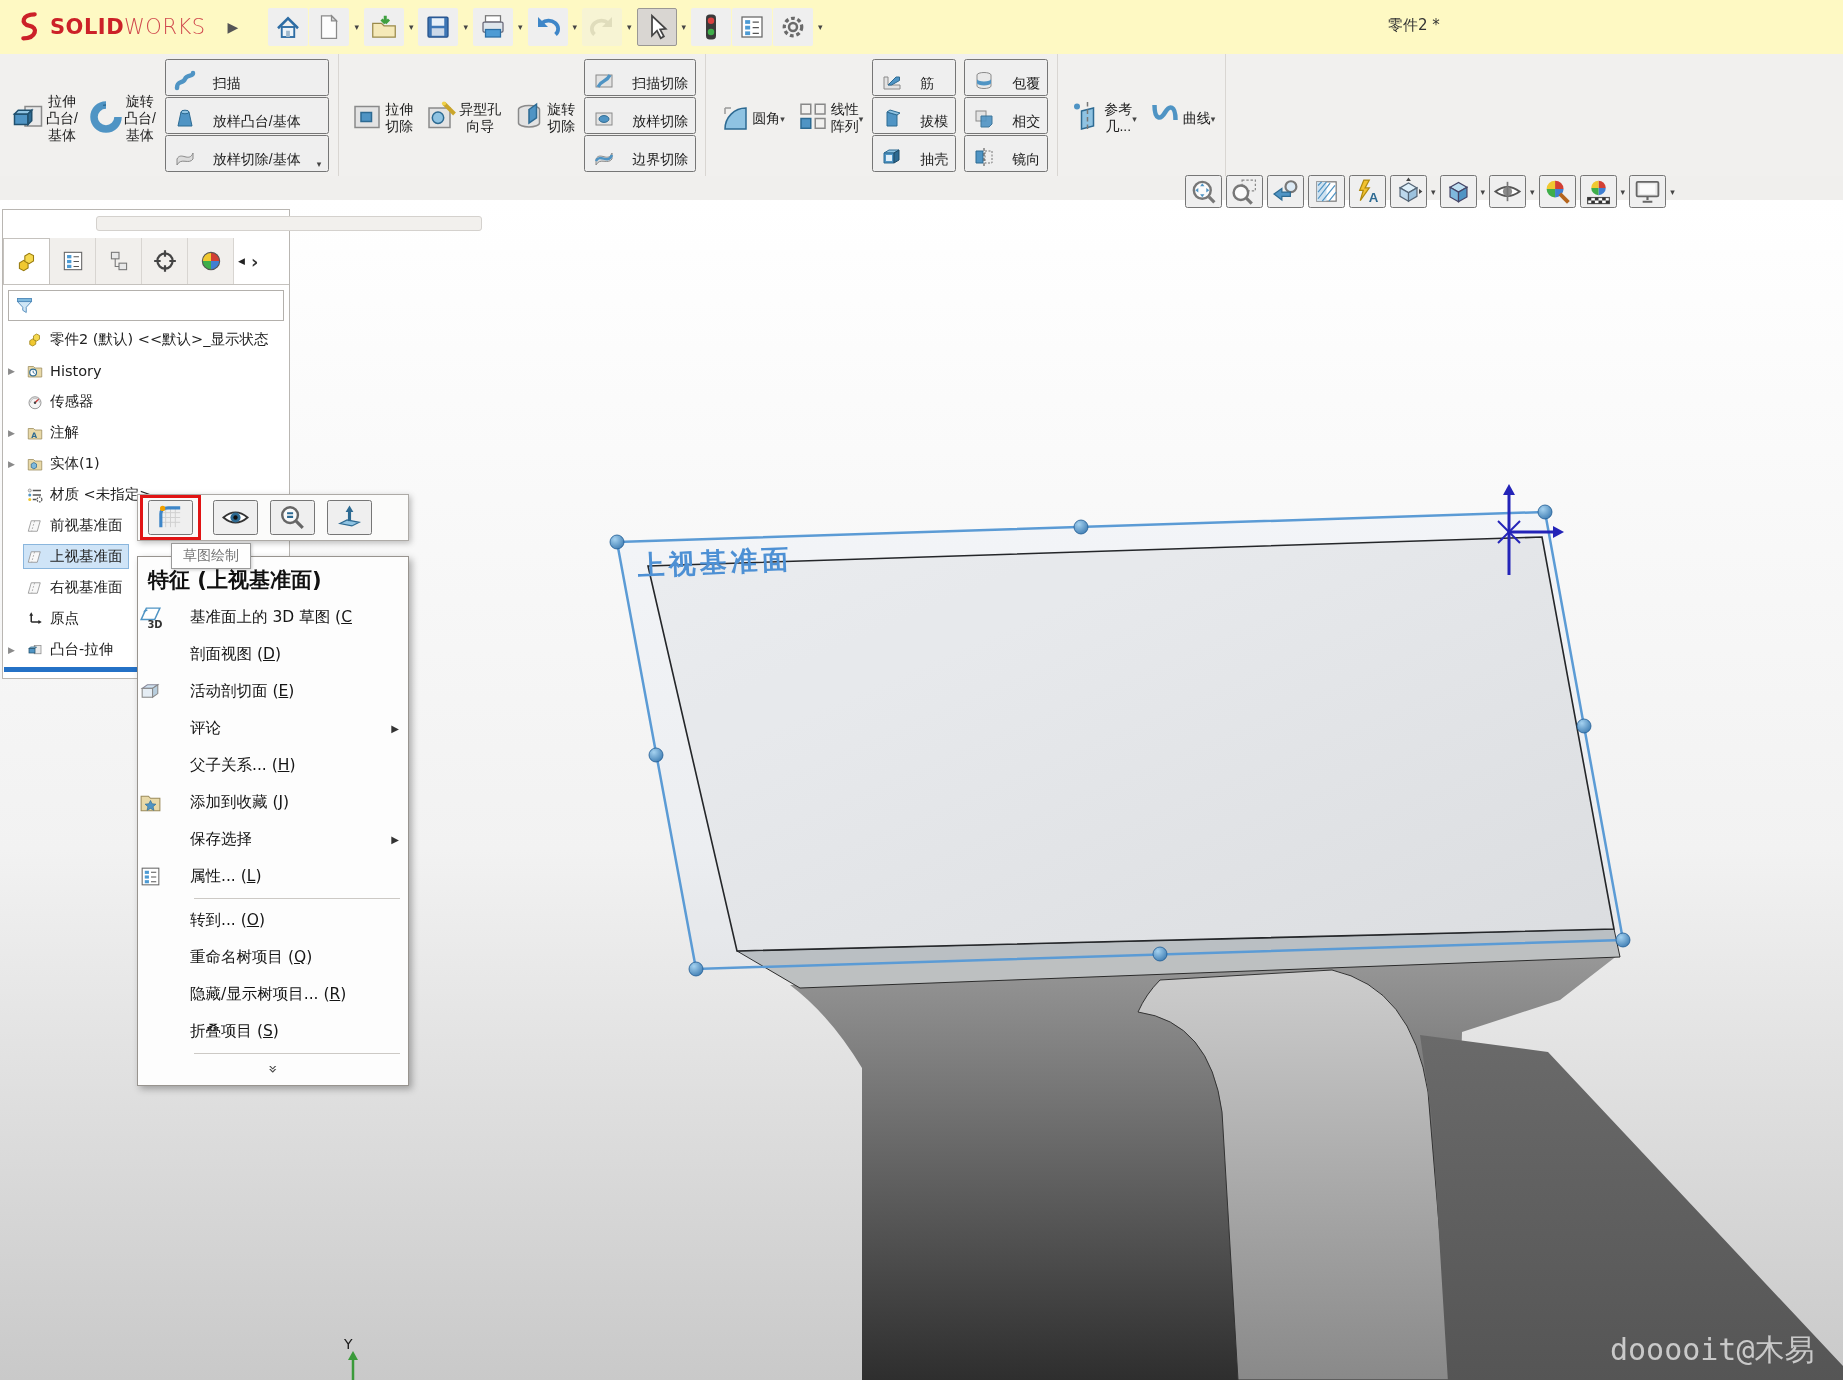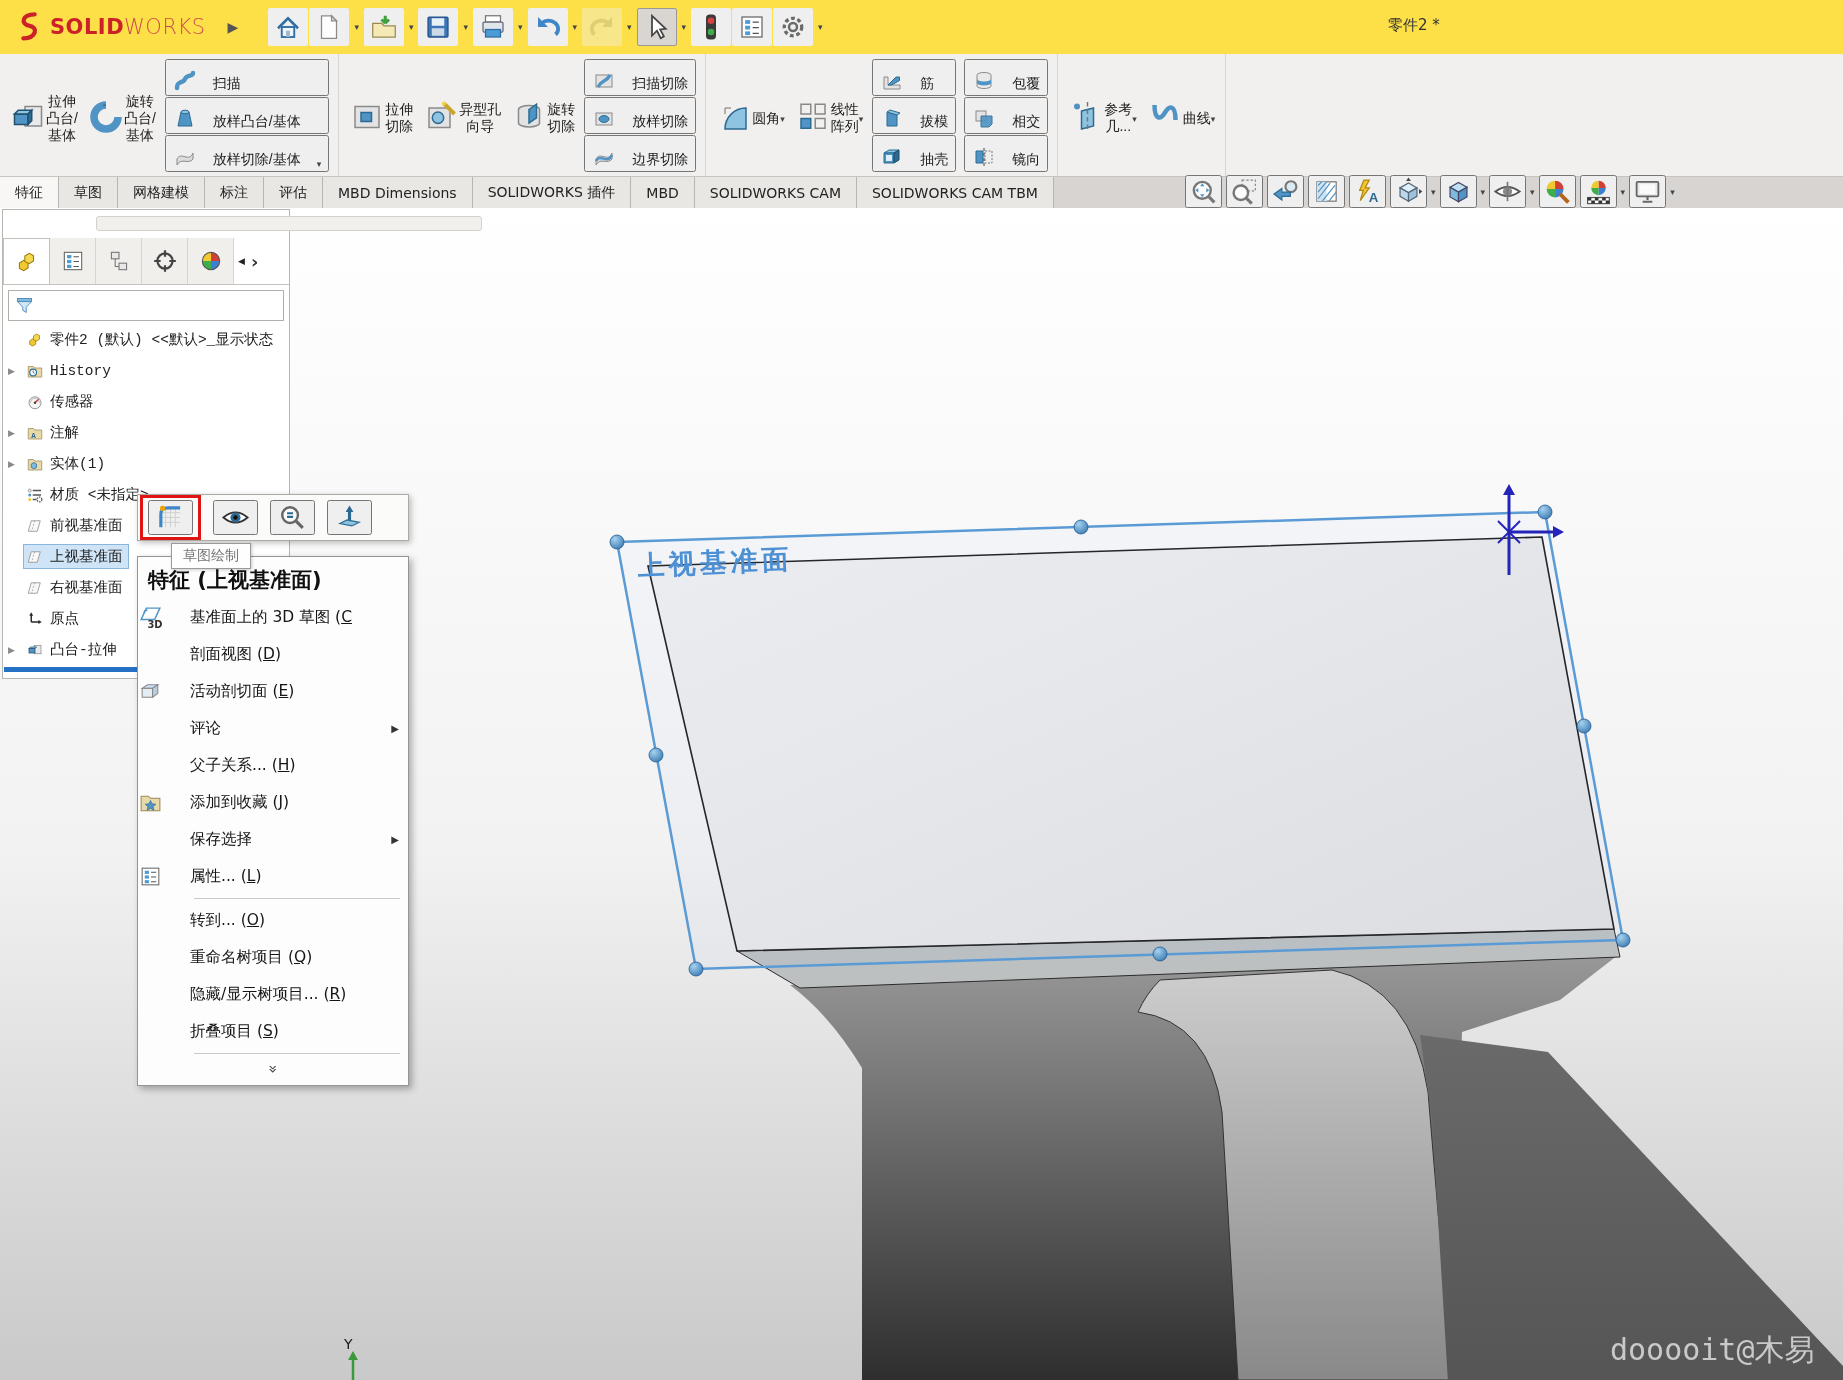--- a/index.html
+++ b/index.html
@@ -2,21 +2,21 @@
 <html><head>
 <meta charset="utf-8">
 <style>
   html,body{margin:0;padding:0;background:#777;}
   #app{position:relative;width:1843px;height:1380px;background:#f0efed;overflow:hidden;
        font-family:"DejaVu Sans","Liberation Sans",sans-serif;color:#222;}
   .icon{display:inline-flex;align-items:center;justify-content:center;}
   .icon svg{display:block;}
 
   
-  #topbar{position:absolute;left:0;top:0;right:0;height:54px;background:#fde047;
+  #topbar{position:absolute;left:0;top:0;right:0;height:54px;background:#fef9c3;
           border-bottom:1px solid #d5d2cf;display:flex;align-items:center;z-index:2;}
   #brand{display:flex;align-items:center;margin-left:12px;}
   #brand-solid{font-size:21px;font-weight:bold;color:#cc2128;letter-spacing:.5px;margin-left:4px;}
   #brand-works{font-size:21px;font-weight:300;color:#d0494e;letter-spacing:.5px;}
   #flyout{margin-left:22px;color:#555;font-size:14px;}
   #quickbar{display:flex;align-items:center;margin-left:30px;gap:1px;}
   .qb-btn{display:flex;align-items:center;padding:3px 4px;border:1px solid transparent;border-radius:2px;}
   .qb-btn .icon svg{width:30px;height:30px;}
   .qb-btn.pressed{background:#d9d6d2;border:1px solid #9a9894;}
   .qb-btn.disabled{opacity:.4;}
@@ -66,21 +66,21 @@
   .p-tab .icon svg{width:26px;height:26px;}
   #p-tab-arrows{display:flex;align-items:center;margin-left:4px;gap:6px;}
   #p-back{font-size:9px;color:#222;}
   #p-expand{font-size:18px;font-weight:bold;color:#333;}
   #filter-row{margin:5px 5px 0 5px;height:29px;border:1px solid #b3b0ac;background:#fff;
               display:flex;align-items:center;padding-left:5px;}
   #filter-row .icon svg{width:21px;height:21px;}
   #tree{margin-top:3px;font-size:14.5px;white-space:nowrap;}
   .t-row{display:flex;align-items:center;height:31px;padding-left:5px;}
   .t-exp{width:15px;font-size:9px;color:#8a8a8a;flex:none;}
-  .row-inner{display:inline-flex;align-items:center;padding:2px 5px 2px 2px;border:1px solid transparent;font-family:Liberation Mono, monospace;}
+  .row-inner{display:inline-flex;align-items:center;padding:2px 5px 2px 2px;border:1px solid transparent;}
   .t-row .icon svg{width:18px;height:18px;margin-right:6px;}
   .t-row.selected .row-inner{background:#cfe4f7;border:1px solid #8ab6dd;}
   #rollback{position:absolute;left:1px;right:3px;top:457px;height:5px;background:#2471c6;}
 
   
   #ctx-toolbar{position:absolute;left:137px;top:494px;width:272px;height:47px;background:#fbfbfa;
                border:1px solid #adaaa6;box-shadow:2px 2px 6px rgba(0,0,0,.25);display:flex;
                align-items:center;gap:12px;padding-left:2px;z-index:6;box-sizing:border-box;}
   .ct-btn{display:flex;align-items:center;}
   .ct-btn .icon svg{width:29px;height:29px;}
@@ -515,32 +515,20 @@
             <svg viewBox="0 0 24 24">
               <path d="M5 4 C5 14 9 14 12 9 C15 4 19 4 19 14" fill="none" stroke="#4f94c4" stroke-width="3"></path>
             </svg>
           </span>
           <div class="lbl">曲线</div>
           <span class="caret caret-below">▾</span>
         </button>
       </div>
     </div>
 
-  <div id="tabrow">
-      <div class="tab active">特征</div>
-      <div class="tab">草图</div>
-      <div class="tab">网格建模</div>
-      <div class="tab">标注</div>
-      <div class="tab">评估</div>
-      <div class="tab">MBD Dimensions</div>
-      <div class="tab">SOLIDWORKS 插件</div>
-      <div class="tab">MBD</div>
-      <div class="tab">SOLIDWORKS CAM</div>
-      <div class="tab">SOLIDWORKS CAM TBM</div>
-    </div>
   <div id="headsup">
       <button class="hu-btn">
         <span class="icon">
           <svg viewBox="0 0 24 24">
             <circle cx="11" cy="11" r="7" fill="#fbfbfb" stroke="#777" stroke-width="2"></circle>
             <path d="M16.5 16.5 l4.5 4.5" stroke="#777" stroke-width="2.6"></path>
             <path d="M11 5.2 l-1.8 2.5 h3.6 z M11 16.8 l-1.8 -2.5 h3.6 z M5.2 11 l2.5 -1.8 v3.6 z M16.8 11 l-2.5 -1.8 v3.6 z" fill="#4f94c4"></path>
           </svg>
         </span>
       </button>

